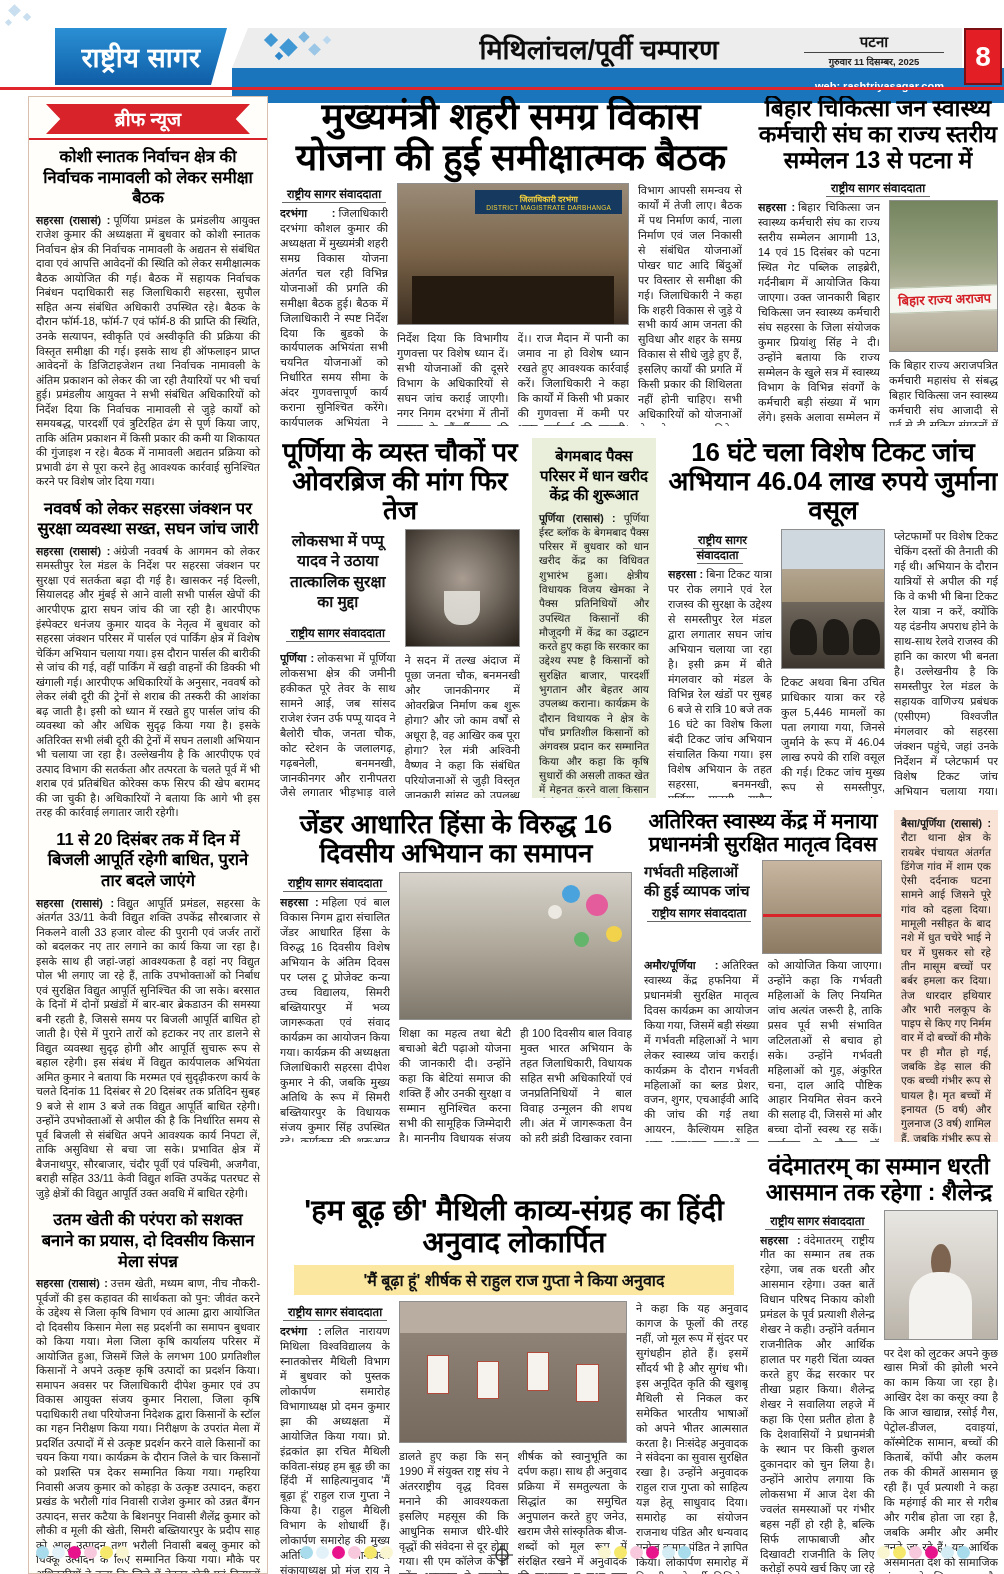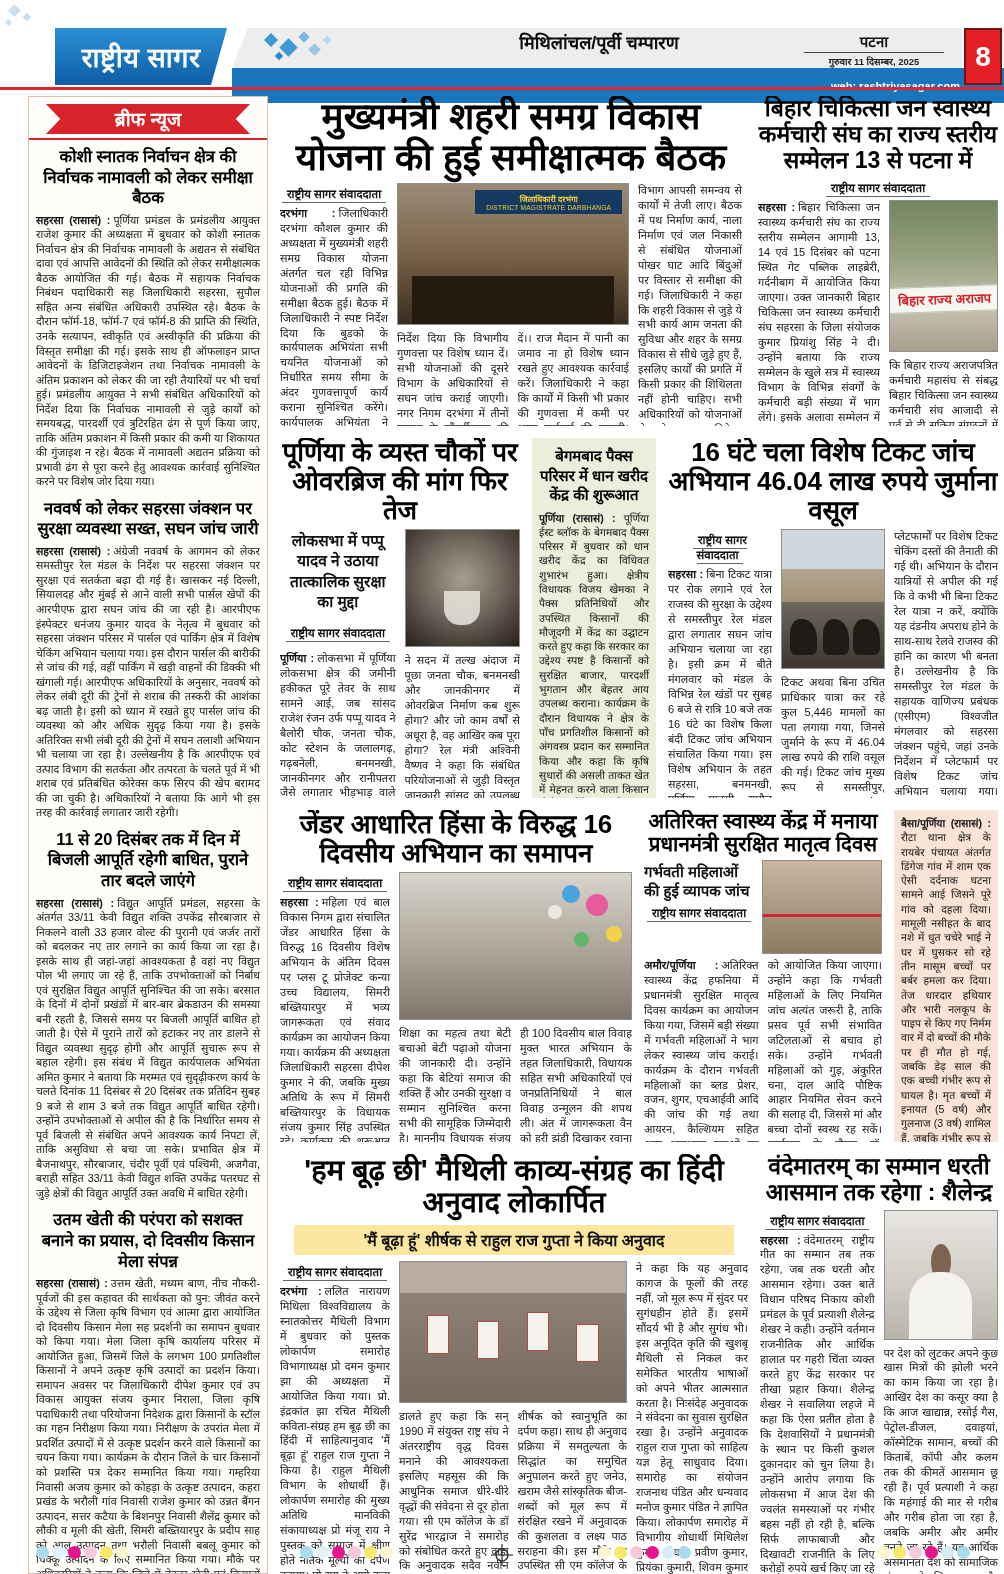--- a/index.html
+++ b/index.html
@@ -10,28 +10,28 @@
   .corner-dmnd{position:absolute;width:9px;height:9px;background:#9cc4e4;transform:rotate(45deg);opacity:.55;}
   .logo-box{position:absolute;left:55px;top:28px;width:172px;height:57px;
     background:linear-gradient(180deg,#2b8fd4 0%,#1b75bc 55%,#0e5ca5 100%);
     clip-path:polygon(0 0,100% 0,calc(100% - 16px) 100%,0 100%);
     display:flex;align-items:center;justify-content:center;z-index:3;}
   .logo-text{color:#fff;font-size:27px;font-weight:800;letter-spacing:.5px;}
   .gray-band{position:absolute;left:232px;right:42px;top:28px;height:40px;background:#ededed;
     clip-path:polygon(16px 0,100% 0,100% 100%,0 100%);}
   .dmnd-cluster{position:absolute;left:34px;top:5px;width:90px;height:30px;}
   .dmnd{position:absolute;background:#3f97d3;transform:rotate(45deg);}
-  .edition-title{position:absolute;left:4px;right:0;top:2px;text-align:center;font-size:18px;font-weight:800;color:#0c0c0c;}
+  .edition-title{position:absolute;left:4px;right:0;top:2px;text-align:center;font-size:27px;font-weight:800;color:#0c0c0c;}
   .city-date{position:absolute;right:18px;top:3px;width:140px;text-align:center;}
   .city{font-size:15px;font-weight:800;border-bottom:1.5px solid #444;padding-bottom:1px;}
   .pdate{font-size:9.5px;font-weight:700;padding-top:2px;color:#222;}
   .page-num{position:absolute;right:2px;top:28px;width:38px;height:57px;background:#e31e25;border:2px solid #7a1013;
     box-sizing:border-box;color:#fff;font-size:28px;font-weight:800;display:flex;align-items:center;justify-content:center;z-index:4;}
   .web-strip{position:absolute;left:232px;right:0;top:68px;height:35px;background:#1b75bc;
-    display:flex;align-items:center;justify-content:flex-end;padding-right:44px;box-sizing:border-box;}
+    display:flex;align-items:center;justify-content:flex-end;padding-right:60px;box-sizing:border-box;}
   .web-strip span{color:#fff;font-size:11px;font-weight:700;}
   .red-rule-top{position:absolute;left:0;right:0;top:87px;height:3px;background:#e0262c;}
   
   .content{position:absolute;top:96px;left:28px;right:6px;height:1478px;display:flex;gap:12px;}
   
   .brief{width:240px;flex:none;border:1px solid #d8bfae;box-sizing:border-box;padding:0 7px 4px;overflow:hidden;background:#fffefa;}
   .ribbon{margin:7px auto 4px;width:204px;height:30px;background:#d8232a;color:#fff;display:flex;align-items:center;justify-content:center;
     font-size:19px;font-weight:800;clip-path:polygon(0 0,100% 0,93% 50%,100% 100%,0 100%,7% 50%);}
   .ribbon-rule{height:2px;background:#d8232a;margin:2px -7px 6px;}
   .b-art{margin-bottom:9px;}
@@ -287,21 +287,21 @@
             <p class="txt col" style="flex:1;">को आयोजित किया जाएगा। उन्होंने कहा कि गर्भवती महिलाओं के लिए नियमित जांच अत्यंत जरूरी है, ताकि प्रसव पूर्व सभी संभावित जटिलताओं से बचाव हो सके। उन्होंने गर्भवती महिलाओं को गुड़, अंकुरित चना, दाल आदि पौष्टिक आहार नियमित सेवन करने की सलाह दी, जिससे मां और बच्चा दोनों स्वस्थ रह सकें। कार्यक्रम के दौरान डॉ. एहतमामुल हक, डॉ. शाहनवाज अहमद, डॉ. नवीन कुमार, विवेक मिर्जा, सुधीर कुमार, जूही कुमारी, प्रेमशीला कुमारी, पिंकी कुमारी, मोहम्मद असबाब आलम, सरिता कुमारी, बेबी कुमारी, विकास भगत, सुरेश कुमार सुधांशु, नजरुल बाड़ी सहित कई स्वास्थ्यकर्मी मौजूद रहे।</p>
           </div>
         </section>
 
         <section class="art boxed-pink" style="flex:1;">
           <p class="box-txt"><b>बैसा/पूर्णिया (रासासं) :</b> <span>रौटा थाना क्षेत्र के रायबेर पंचायत अंतर्गत डिंगेज गांव में शाम एक ऐसी दर्दनाक घटना सामने आई जिसने पूरे गांव को दहला दिया। मामूली नसीहत के बाद नशे में धुत चचेरे भाई ने घर में घुसकर सो रहे तीन मासूम बच्चों पर बर्बर हमला कर दिया। तेज धारदार हथियार और भारी नलकूप के पाइप से किए गए निर्मम वार में दो बच्चों की मौके पर ही मौत हो गई, जबकि डेढ़ साल की एक बच्ची गंभीर रूप से घायल है। मृत बच्चों में इनायत (5 वर्ष) और गुलनाज (3 वर्ष) शामिल हैं, जबकि गंभीर रूप से घायल कुलसुम (1.5 वर्ष) का इलाज जीएमसीएच पूर्णिया में चल रहा है। मृतक बच्चों के पिता माजूब आलम ने बताया कि शाम करीब 7.30 बजे सभी परिवार के लोग बच्चों को खाना खिला कर घर में सुला दिए थे और बाहर बरामदे में भोजन कर रहे थे। इसी दौरान आरोपी अरबाज (22 वर्ष) नशे की हालत में किसी से झगड़ा कर रहा था।</span></p>
         </section>
       </div>
 
       <div class="row row4">
-        <section class="art" style="width:468px;flex:none;">
+        <section class="art" style="width:468px;flex:none;margin-top:40px;">
           <h2 class="hl" style="font-size:29px;">'हम बूढ़ छी' मैथिली काव्य-संग्रह का हिंदी अनुवाद लोकार्पित</h2>
           <div class="sub-band">'मैं बूढ़ा हूं' शीर्षक से राहुल राज गुप्ता ने किया अनुवाद</div>
           <div class="grid">
             <div class="col" style="width:110px;flex:none;">
               <div class="byline"><span>राष्ट्रीय सागर संवाददाता</span></div>
               <p class="txt"><b>दरभंगा :</b><span>ललित नारायण मिथिला विश्वविद्यालय के स्नातकोत्तर मैथिली विभाग में बुधवार को पुस्तक लोकार्पण समारोह विभागाध्यक्ष प्रो दमन कुमार झा की अध्यक्षता में आयोजित किया गया। प्रो. इंद्रकांत झा रचित मैथिली कविता-संग्रह हम बूढ़ छी का हिंदी में साहित्यानुवाद 'मैं बूढ़ा हूं' राहुल राज गुप्ता ने किया है। राहुल मैथिली विभाग के शोधार्थी हैं। लोकार्पण समारोह की मुख्य अतिथि मानविकी संकायाध्यक्ष प्रो मंजू राय ने पुस्तक को समाज में क्षीण होते नैतिक मूल्यों का दर्पण बताया। प्रो राय ने आगे कहा कि साहित्य मनुष्य को संवेदनशील बनाता है, और यह कृति निश्चित ही समाज की मानवीय चेतना को पुनर्जीवित करनेवाली सिद्ध होगी। विभाग के वरिष्ठ प्रोफेसर अशोक कुमार मेहता ने इक्कीसवीं शताब्दी के सामाजिक परिवर्तनों पर प्रकाश</span></p>
             </div>
             <div class="vstack" style="width:228px;flex:none;">
               <div class="photo ph-d1">
                 <span class="book" style="left:12%;top:38%;"></span>

